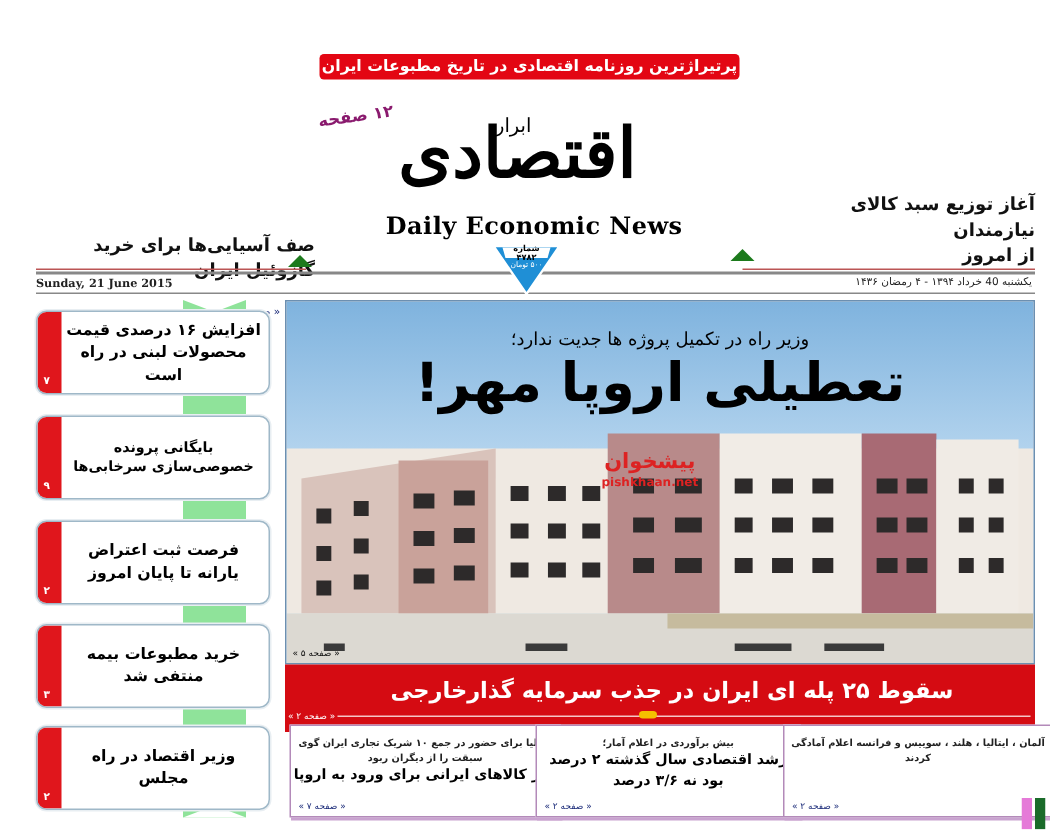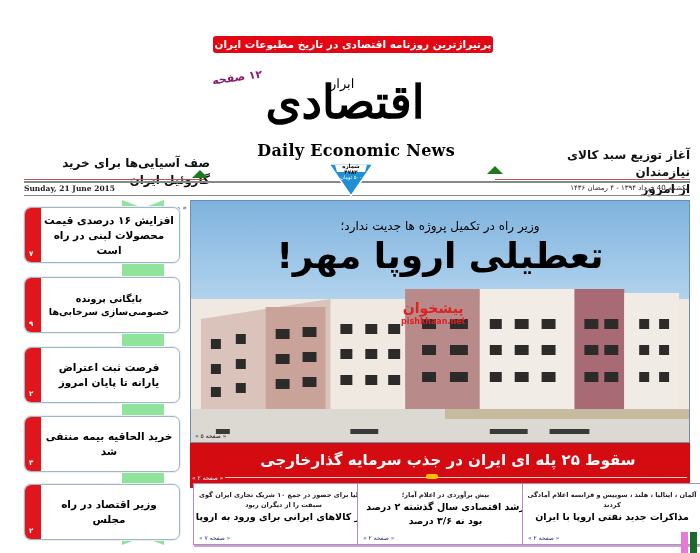--- a/index.html
+++ b/index.html
@@ -5,21 +5,21 @@
   * { box-sizing: border-box; margin: 0; padding: 0; }
   body { width: 700px; height: 553px; background: #fff; position: relative; overflow: hidden; font-family: "DejaVu Sans", sans-serif; }
   .abs { position: absolute; }
   .slogan { left: 213px; top: 36px; width: 280px; height: 17px; background: #e30613; border-radius: 3px; color: #fff; font-size: 10.5px; font-weight: bold; text-align: center; line-height: 17px; direction: rtl; }
   .pages-count { left: 212px; top: 71px; color: #8a1a6e; font-size: 11px; font-weight: bold; transform: rotate(-8deg); direction: rtl; }
   .masthead-fa { left: 250px; top: 72px; width: 190px; text-align: center; font-family: "DejaVu Serif", serif; font-size: 46px; font-weight: bold; color: #000; direction: rtl; line-height: 60px; }
   .masthead-fa-small { left: 330px; top: 76px; font-size: 13px; font-family: "DejaVu Serif", serif; direction: rtl; }
   .masthead-en { left: 255px; top: 141px; width: 200px; text-align: right; font-family: "DejaVu Serif", serif; font-size: 16px; font-weight: bold; letter-spacing: 0.3px; }
   .teaser { direction: rtl; font-size: 12px; font-weight: bold; line-height: 17px; color: #111; }
   .teaser-left { left: 25px; top: 155px; width: 185px; text-align: right; }
-  .teaser-right { left: 520px; top: 147px; width: 170px; text-align: right; }
+  .teaser-right { left: 520px; top: 128px; width: 170px; text-align: right; }
   .page-ref { font-size: 7px; color: #1d2d7a; direction: rtl; margin-top: 32px; }
   .tri { width: 0; height: 0; border-left: 8px solid transparent; border-right: 8px solid transparent; border-bottom: 8px solid #1c7a1c; }
   .rule { height: 2px; background: #888; }
   .rule-thin { height: 1px; background: #b55; }
   .dateline { top: 184px; font-size: 7.5px; font-weight: bold; color: #222; }
   .issue-badge { left: 327px; top: 162px; width: 48px; height: 36px; }
   .hero { left: 190px; top: 200px; width: 500px; height: 243px; background: linear-gradient(#7fb3de, #b7d6ef 45%, #d8e6f0 60%); border: 1px solid #6c8fb0; overflow: hidden; }
   .hero-kicker { position: absolute; top: 18px; left: 0; width: 100%; text-align: center; direction: rtl; font-size: 12px; font-weight: normal; color: #000; }
   .hero-title { position: absolute; top: 34px; left: 0; width: 100%; text-align: center; direction: rtl; font-size: 36px; font-weight: bold; color: #000; }
   .building { position: absolute; left: 0; top: 78px; width: 100%; height: 165px; }
@@ -110,21 +110,21 @@
   <div class="num">۲</div>
   <div class="txt">
       <div class="t">فرصت ثبت اعتراض یارانه تا پایان امروز</div>
     </div>
 </div>
 
 <div class="abs side" style="top:416px; height:56px;">
   <div class="strip"></div>
   <div class="num">۳</div>
   <div class="txt">
-      <div class="t">خرید الحاقیه بیمه منتفی شد</div>
+      <div class="t">خرید مطبوعات بیمه منتفی شد</div>
     </div>
 </div>
 
 <div class="abs side" style="top:484px; height:56px;">
   <div class="strip"></div>
   <div class="num">۲</div>
   <div class="txt">
       <div class="t">وزیر اقتصاد در راه مجلس</div>
     </div>
 </div>
@@ -219,20 +219,19 @@
 </div>
 
 <div class="abs bbox" style="left:357px; width:177px;">
   <div class="kick">بیش برآوردی در اعلام آمار؛</div>
   <div class="head">رشد اقتصادی سال گذشته ۲ درصد بود نه ۳/۶ درصد</div>
   <div class="ref">« صفحه ۲ »</div>
 </div>
 
 <div class="abs bbox" style="left:522px; width:180px;">
   <div class="kick">آلمان ، ایتالیا ، هلند ، سوییس و فرانسه اعلام آمادگی کردند</div>
-  <div class="head">مذاکرات جدید نفتی اروپا با ایران</div>
   <div class="ref">« صفحه ۲ »</div>
 </div>
 
 <svg class="abs corner-bars" viewBox="0 0 16 21">
   <rect x="0" y="0" width="7" height="21" fill="#e57ad8"></rect>
   <rect x="9" y="0" width="7" height="21" fill="#1a6b2a"></rect>
 </svg>
 
 </body></html>

